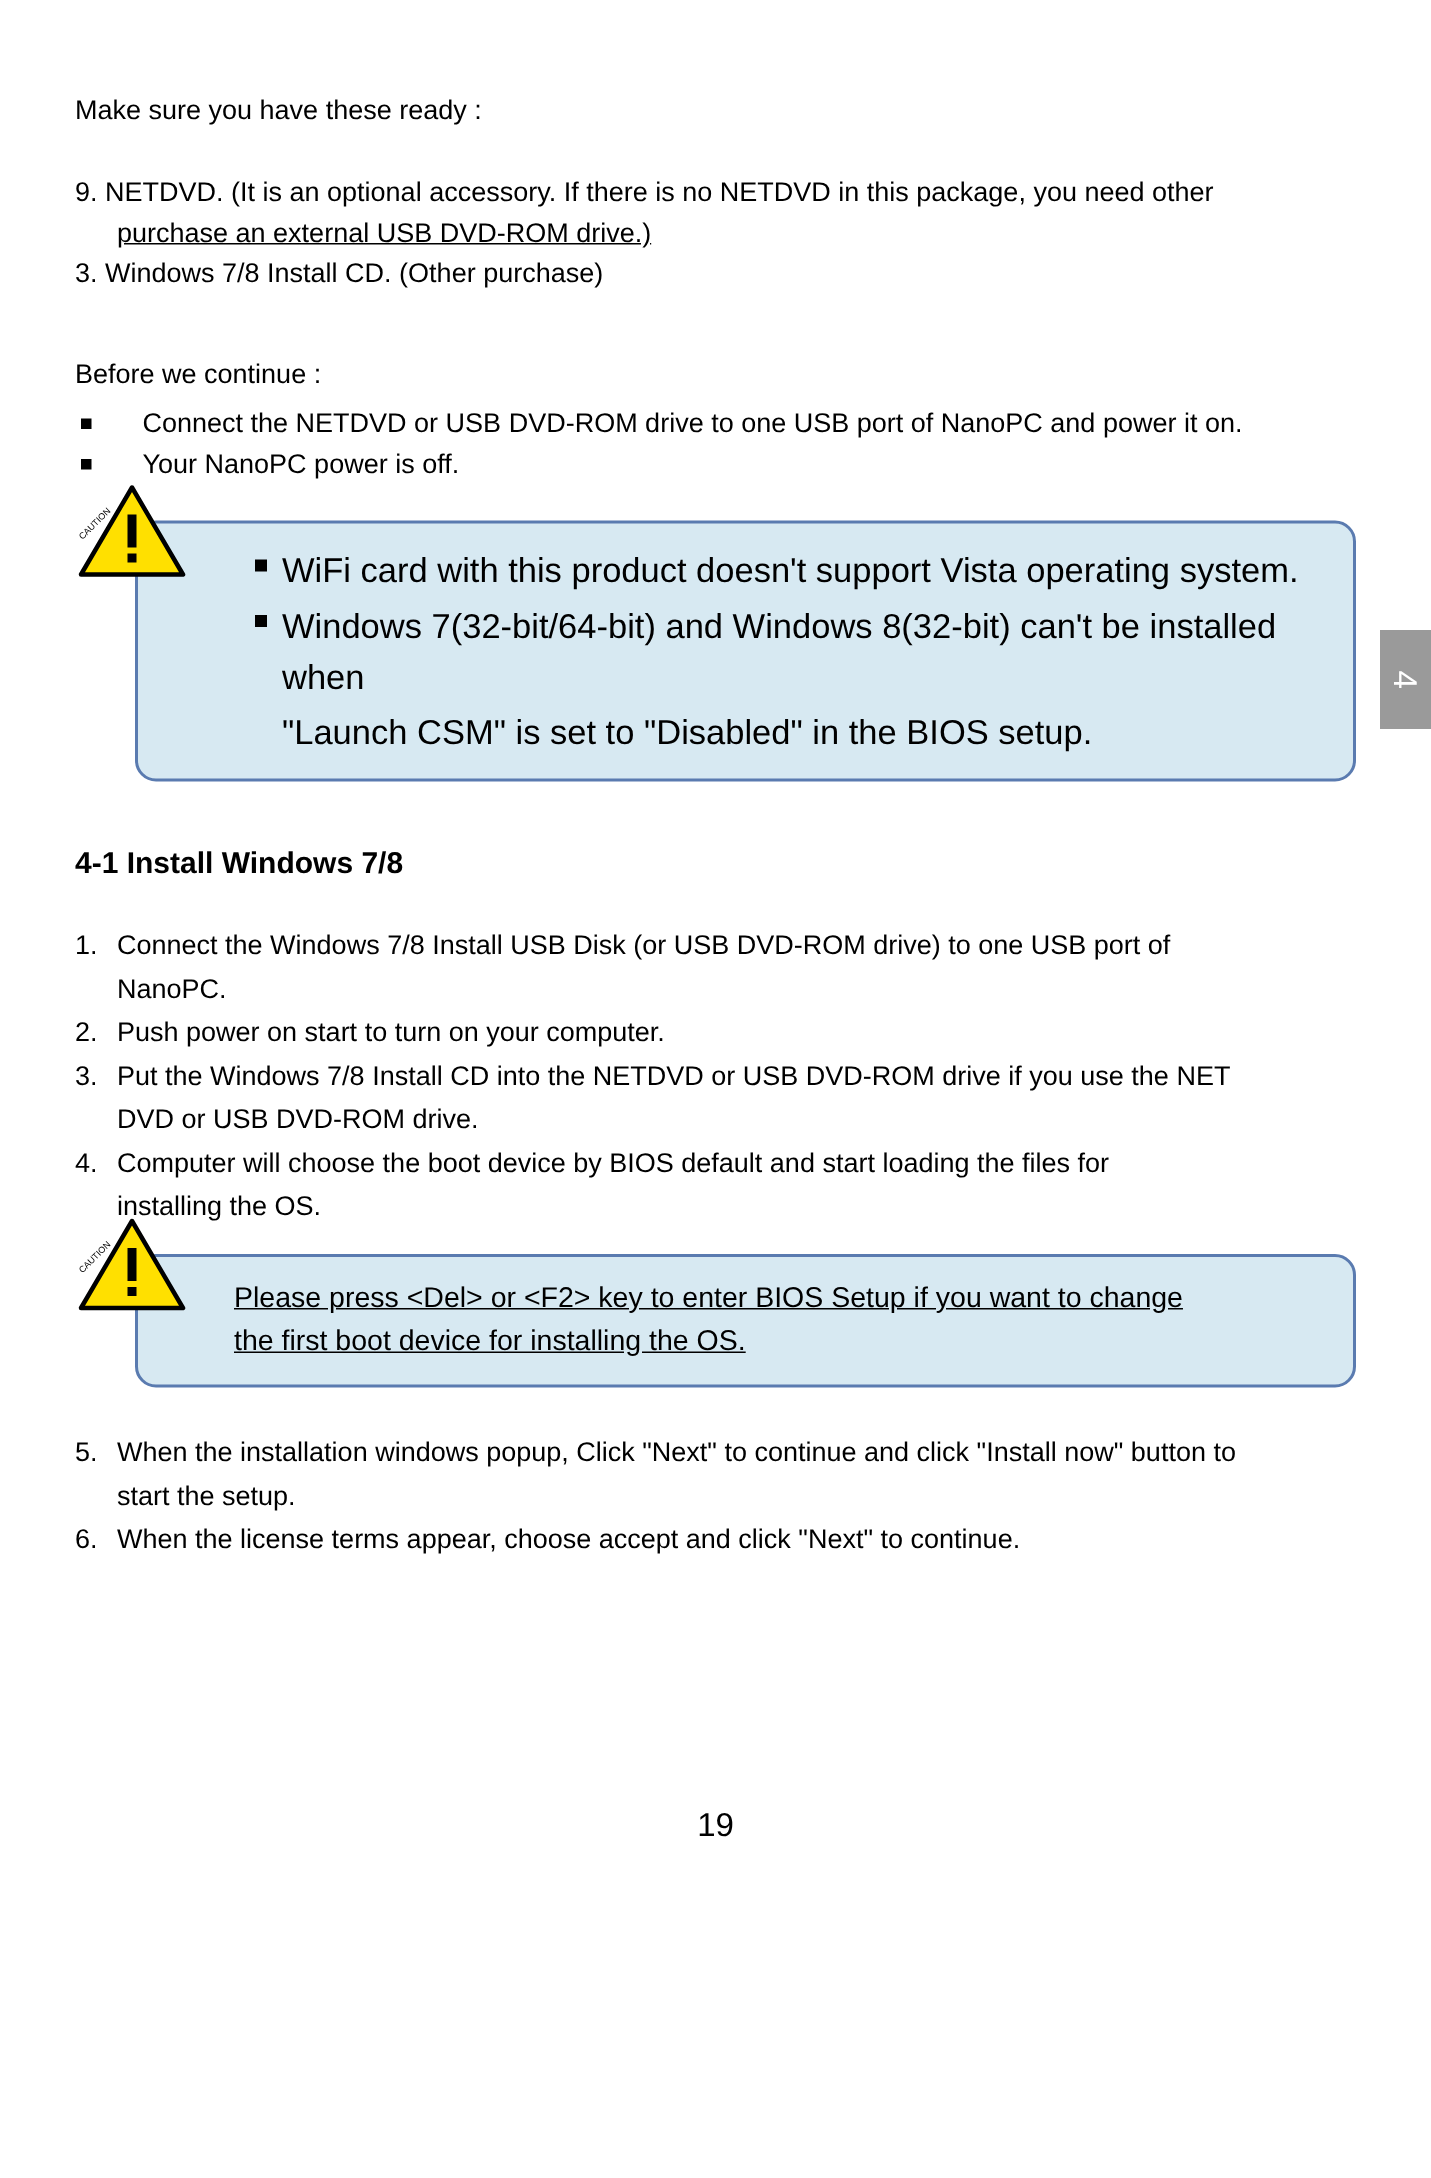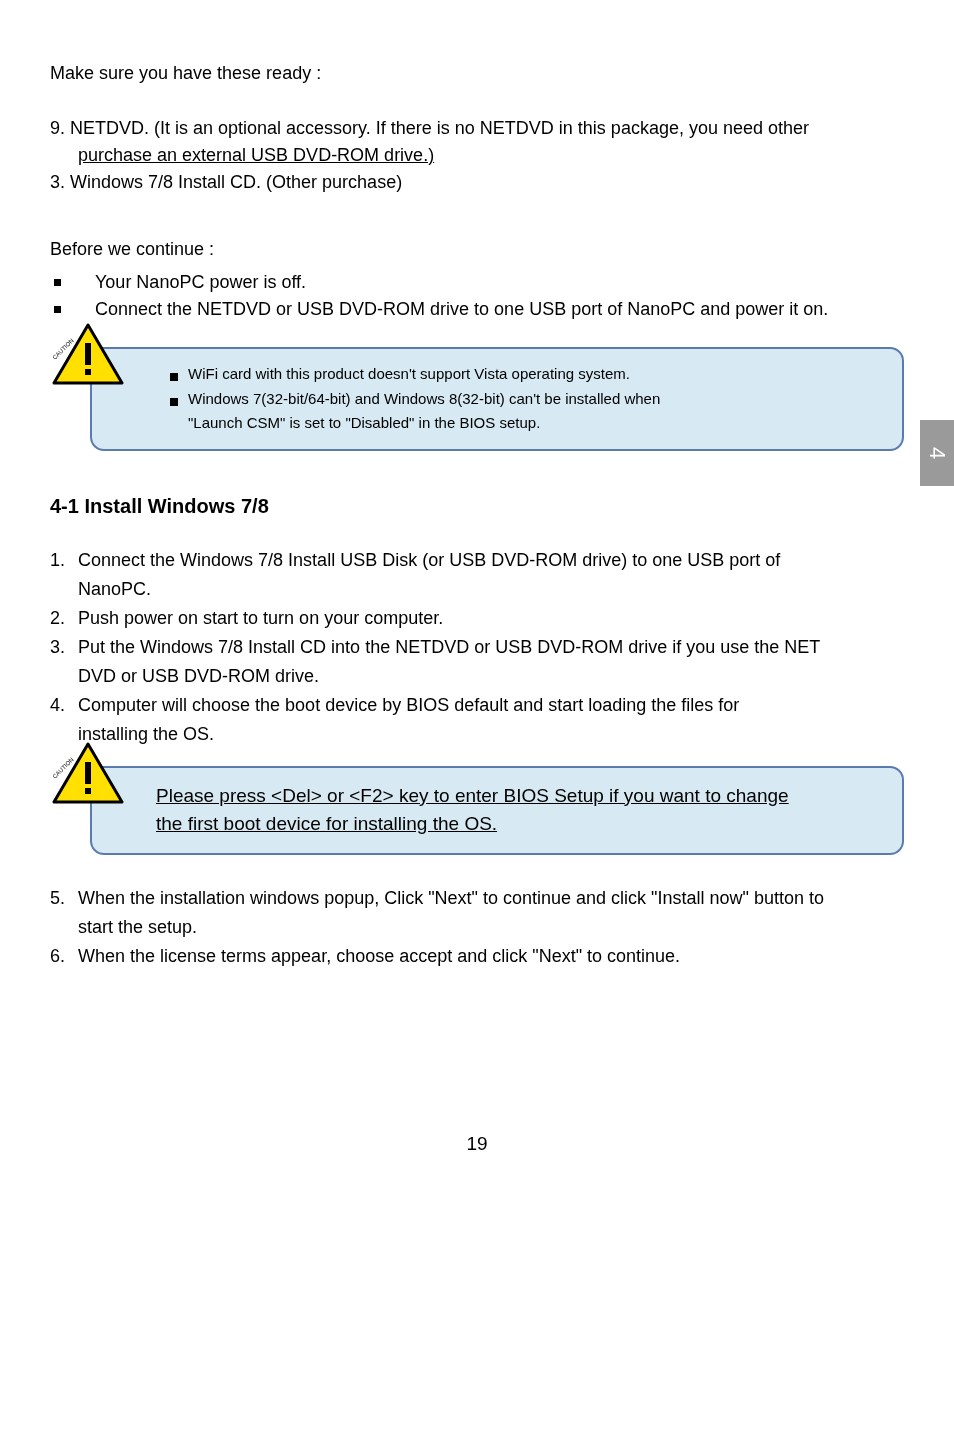--- a/index.html
+++ b/index.html
@@ -28,21 +28,21 @@
   }
   .caution-wrap {
     position: relative;
     margin: 18px 0 40px 40px;
   }
   .caution-box {
     border: 2px solid #5a7bb0;
     border-radius: 14px;
     background: #d7e9f2;
     padding: 14px 20px 14px 78px;
-    font-size: 15px;
+    font-size: 23px;
     line-height: 1.5;
   }
   .caution-box .row { display: flex; align-items: flex-start; margin-bottom: 2px; }
   .caution-box .sq {
     width: 8px; height: 8px; background: #000; margin-top: 10px; margin-right: 10px; flex-shrink:0;
   }
   .caution-box .txt { flex: 1; }
   .caution-box .indent2 { padding-left: 18px; }
   .caution-icon {
     position: absolute;
@@ -84,45 +84,45 @@
     color: #fff;
     font-size: 22px;
     display: flex;
     align-items: center;
     justify-content: center;
     writing-mode: vertical-rl;
   }
   .page-num {
     text-align: center;
     margin-top: 160px;
-    font-size: 19px;
+    font-size: 22px;
   }
 </style>
 </head>
 <body>
 
 <div class="side-tab">4</div>
 
 <p class="intro-line">Make sure you have these ready :</p>
 
 <div class="numbered-list">
   <div>9. NETDVD. (It is an optional accessory. If there is no NETDVD in this package, you need other</div>
   <div class="indent">purchase an external USB DVD-ROM drive.)</div>
   <div>3. Windows 7/8 Install CD. (Other purchase)</div>
 </div>
 
 <p class="before-heading">Before we continue :</p>
 <div class="bullet-list">
   <div class="bullet-row">
     <span class="bullet-square"></span>
-    <span>Your NanoPC power is off.</span>
+    <span>Connect the NETDVD or USB DVD-ROM drive to one USB port of NanoPC and power it on.</span>
   </div>
   <div class="bullet-row">
     <span class="bullet-square"></span>
-    <span>Connect the NETDVD or USB DVD-ROM drive to one USB port of NanoPC and power it on.</span>
+    <span>Your NanoPC power is off.</span>
   </div>
 </div>
 
 <div class="caution-wrap">
   <svg class="caution-icon" viewBox="0 0 72 64">
     <polygon points="36,2 70,60 2,60" fill="#ffe000" stroke="#000" stroke-width="3" stroke-linejoin="round"></polygon>
     <rect x="33" y="20" width="6" height="22" fill="#000"></rect>
     <rect x="33" y="46" width="6" height="6" fill="#000"></rect>
     <text x="0" y="30" font-size="6" transform="rotate(-45 10 30)" fill="#000">CAUTION</text>
   </svg>

